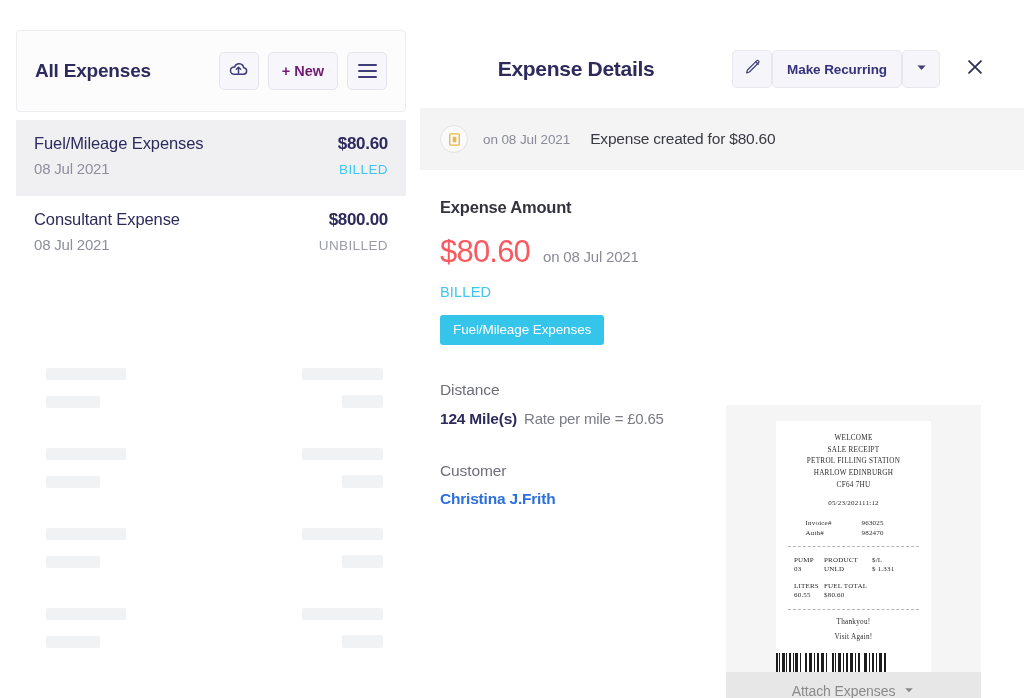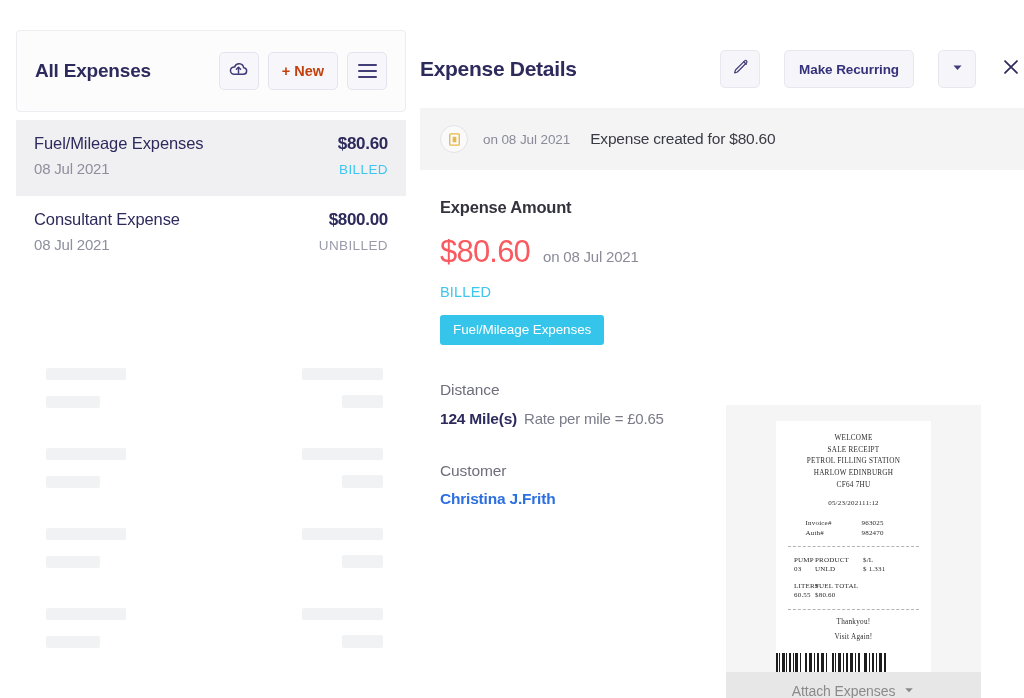--- a/index.html
+++ b/index.html
@@ -57,21 +57,21 @@
     border-radius: 5px;
     background: #f7f7fb;
     display: flex;
     align-items: center;
     justify-content: center;
     color: #413d78;
     cursor: pointer;
     margin-left: 9px;
   }
   .hdr-btn.icon-only { width: 40px; }
-  .hdr-btn.text { padding: 0 13px; font-size: 14.5px; font-weight: bold; color: #c2410c; }
+  .hdr-btn.text { padding: 0 13px; font-size: 14.5px; font-weight: bold; color: #701a75; }
 
   .hamburger-lines { display: flex; flex-direction: column; gap: 3.5px; }
   .hamburger-lines i { display: block; width: 19px; height: 2.4px; background: #413d78; border-radius: 1px; }
 
   
   #expense-list {
     position: absolute;
     left: 0; top: 90px;
     width: 390px;
     bottom: 0;
@@ -110,40 +110,42 @@
     right: 0;
     bottom: 0;
     background: #ffffff;
   }
 
   #right-header {
     position: relative;
     height: 78px;
     display: flex;
     align-items: center;
+    padding-right: 36px;
+    text-align: center;
   }
 
   #right-title {
     font-size: 21px;
     font-weight: bold;
     color: #2d2a5c;
     letter-spacing: -0.3px;
     flex: 1;
   }
 
   .r-btn {
     height: 38px;
     border: 1px solid #e7e7ef;
     border-radius: 5px;
     background: #f6f6fa;
     display: flex;
     align-items: center;
     justify-content: center;
     cursor: pointer;
-    margin-left: 24px;
+    margin-left: 0;
     color: #413d78;
   }
   .r-btn.sq { width: 40px; }
   .r-btn.wide { padding: 0 14px; font-size: 13.5px; font-weight: bold; color: #35317a; letter-spacing: -0.1px; }
   .r-btn.caret { width: 38px; }
 
   #close-btn {
     margin-left: 22px;
     width: 26px; height: 26px;
     display: flex; align-items: center; justify-content: center;
@@ -222,21 +224,21 @@
     color: #2b2b2b;
   }
   .rc { text-align: center; font-size: 7.2px; line-height: 1.62; letter-spacing: 0.25px; }
   .rc-dt { display: flex; justify-content: center; gap: 0; font-size: 7px; margin-top: 8px; letter-spacing: 0.2px; }
   .rc-kv { display: flex; justify-content: center; gap: 22px; font-size: 7px; margin-top: 2px; letter-spacing: 0.2px; }
   .rc-kv span:first-child { width: 34px; text-align: left; }
   .rc-kv span:last-child { width: 40px; text-align: left; }
   .rc-dash { margin: 9px 12px 0 12px; border-top: 1px dashed #b4b4b4; height: 0; }
   .rc-tbl { margin: 9px 0 0 18px; font-size: 7px; letter-spacing: 0.2px; }
   .rc-tr { display: flex; margin-bottom: 1px; }
-  .rc-tr span:nth-child(1) { width: 21px; }
+  .rc-tr span:nth-child(1) { width: 30px; }
   .rc-tr span:nth-child(2) { width: 48px; }
   .rc-tr span:nth-child(3) { width: 34px; }
   #barcode { margin: 9px auto 0 auto; width: 112px; height: 19px; }
   #attach-bar {
     position: absolute;
     left: 0; bottom: 0;
     width: 255px; height: 38px;
     background: #e7e7e7;
     display: flex; align-items: center; justify-content: center;
     gap: 8px;

